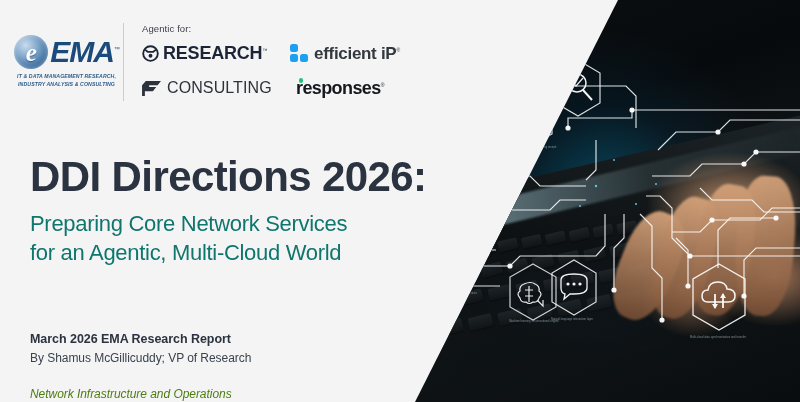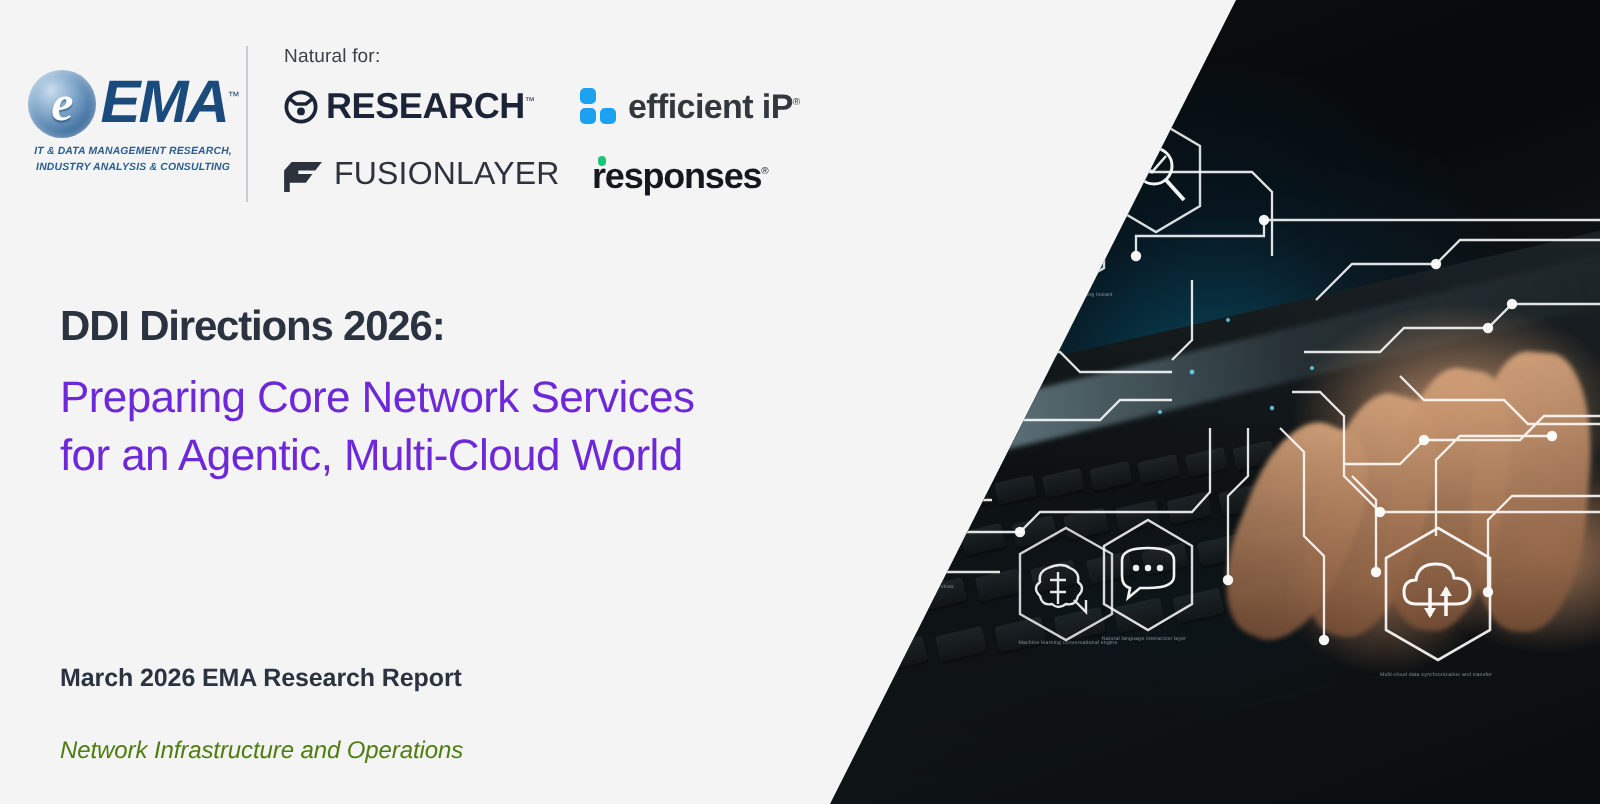--- a/index.html
+++ b/index.html
@@ -189,26 +189,26 @@
   }
   .ib-dot {
     position:absolute; left:2.5px; top:-1px;
     width:4.5px; height:4.5px; border-radius:50%;
     background:#1fc27a;
   }
   .ib-reg { font-size:5px; vertical-align:super; font-weight:normal; }
 
   .title-block { position:absolute; left:30px; top:152px; width:420px; }
   .title-main {
-    font-size:21px; font-weight:bold; color:#2b3340;
+    font-size:42px; font-weight:bold; color:#2b3340;
     letter-spacing:-.6px; line-height:1.18;
   }
   .title-sub {
     margin-top:7px;
-    font-size:22px; font-weight:normal; color:#6d28d9;
+    font-size:22px; font-weight:normal; color:#0f766e;
     letter-spacing:-.3px; line-height:1.32;
   }
 
   .footer-block { position:absolute; left:30px; top:330px; width:400px; }
   .f-line1 {
     font-size:12.5px; font-weight:bold; color:#2b3340;
     letter-spacing:-.05px; line-height:1.55;
   }
   .f-line2 {
     font-size:12px; font-weight:normal; color:#3a424e;
@@ -423,21 +423,21 @@
       </div>
       <div class="ema-tag">
         <div>IT &amp; DATA MANAGEMENT RESEARCH,</div>
         <div>INDUSTRY ANALYSIS &amp; CONSULTING</div>
       </div>
     </div>
 
     <div class="divider-v"></div>
 
     <div class="sponsors">
-      <div class="prepared">Natural for:</div>
+      <div class="prepared">Agentic for:</div>
 
       <div class="sponsor-grid">
 
         <div class="sponsor">
           <svg class="bluecat-mark" viewBox="0 0 20 20">
             <circle cx="10" cy="10" r="8.6" fill="none" stroke="#1c2538" stroke-width="2.2"></circle>
             <path d="M3.6 5.4 L7 8.2 L13 8.2 L16.4 5.4" fill="none" stroke="#1c2538" stroke-width="2.1" stroke-linejoin="round"></path>
             <circle cx="10" cy="12.6" r="2.3" fill="#1c2538"></circle>
           </svg>
           <span class="bluecat-word"><span>RESEARCH</span><span class="tm-s">™</span></span>
@@ -450,21 +450,21 @@
             <b style="left:10px; top:10px; width:7.5px; height:7.5px;"></b>
           </span>
           <span class="eip-word"><span>efficient iP</span><span class="reg">®</span></span>
         </div>
 
         <div class="sponsor">
           <svg class="fl-mark" viewBox="0 0 20 18">
             <path d="M4 1 L20 1 L16.5 5.6 L7.5 5.6 L7.5 7.4 L15 7.4 L11.5 12 L3 12 L3 17 L0 17 L0 5.6 Z" fill="#2d333d"></path>
             <path d="M2 7.6 L12 7.6 L9 11.4 L2 11.4 Z" fill="#2d333d"></path>
           </svg>
-          <span class="fl-word">FUSIONLAYER</span>
+          <span class="fl-word">CONSULTING</span>
         </div>
 
         <div class="sponsor" style="padding-left:6px;">
           <span class="ib-word">
             <span class="ib-dot"></span><span>responses</span><span class="ib-reg">®</span>
           </span>
         </div>
 
       </div>
     </div>
@@ -473,16 +473,17 @@
   <div class="title-block">
     <div class="title-main">DDI Directions 2026:</div>
     <div class="title-sub">
       <div>Preparing Core Network Services</div>
       <div>for an Agentic, Multi-Cloud World</div>
     </div>
   </div>
 
   <div class="footer-block">
     <div class="f-line1">March 2026 EMA Research Report</div>
+    <div class="f-line2">By Shamus McGillicuddy; VP of Research</div>
     <div class="f-line3">Network Infrastructure and Operations</div>
   </div>
 
 </div>
 
 </body></html>

